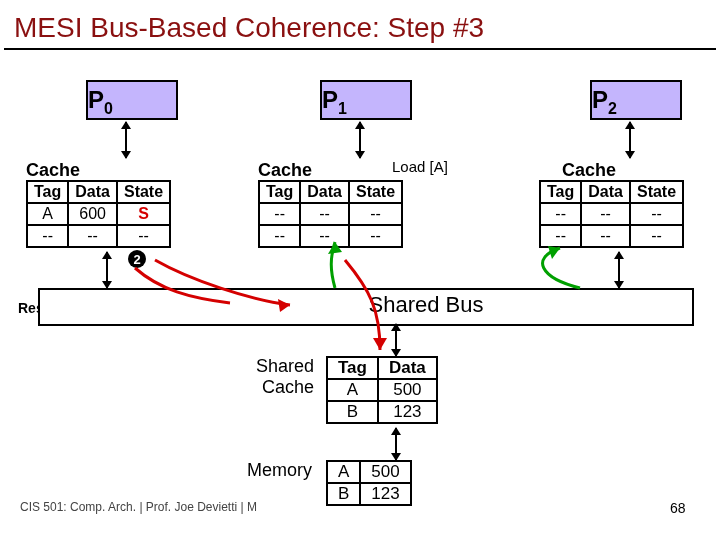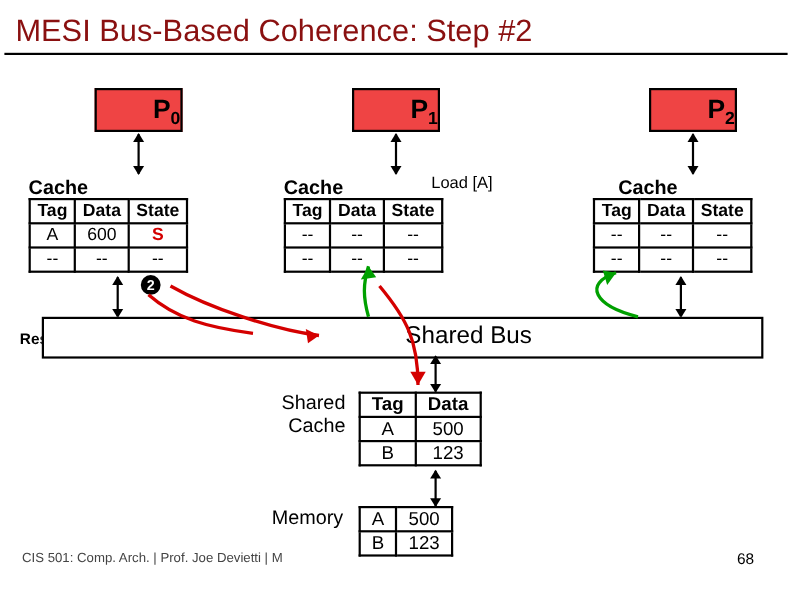--- a/index.html
+++ b/index.html
@@ -14,25 +14,25 @@
   }
   .title {
     color: #8a1010;
     font-size: 28px;
     padding: 12px 10px 4px 10px;
     border-bottom: 2px solid #000;
     margin: 0 4px 0 4px;
   }
   .proc {
     position: absolute;
-    width: 80px;
+    width: 92px;
     height: 40px;
     border: 2px solid #000;
-    background: #ef4444;
-    text-align: right;
+    background: #c4b5fd;
+    text-align: left;
     line-height: 36px;
     font-weight: bold;
     font-size: 24px;
   }
   .proc sub { font-size: 16px; }
   .cache-lbl {
     position: absolute;
     font-weight: bold;
     font-size: 18px;
   }
@@ -124,21 +124,21 @@
   svg.wires {
     position: absolute;
     top: 0; left: 0;
     width: 720px; height: 540px;
     pointer-events: none;
   }
 </style>
 </head>
 <body>
 
-<div class="title">MESI Bus-Based Coherence: Step #2</div>
+<div class="title">MESI Bus-Based Coherence: Step #3</div>
 
 <div class="proc" style="left:86px; top:80px"><span>P</span><sub>0</sub></div>
 <div class="proc" style="left:320px; top:80px"><span>P</span><sub>1</sub></div>
 <div class="proc" style="left:590px; top:80px"><span>P</span><sub>2</sub></div>
 
 <div class="dbl-arrow" style="left:125px; top:122px; height:36px"></div>
 <div class="dbl-arrow" style="left:359px; top:122px; height:36px"></div>
 <div class="dbl-arrow" style="left:629px; top:122px; height:36px"></div>
 
 <div class="cache-lbl" style="left:26px; top:160px">Cache</div>

